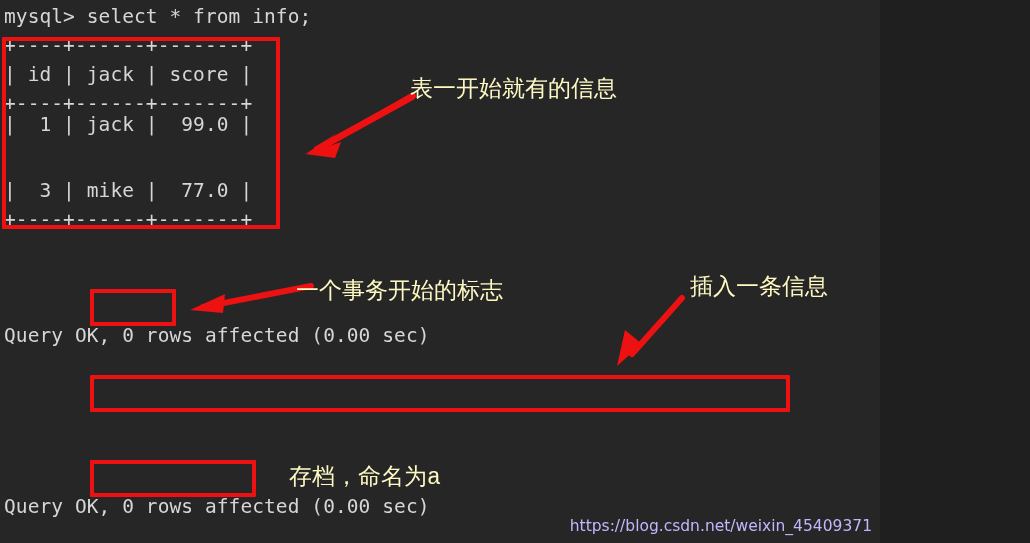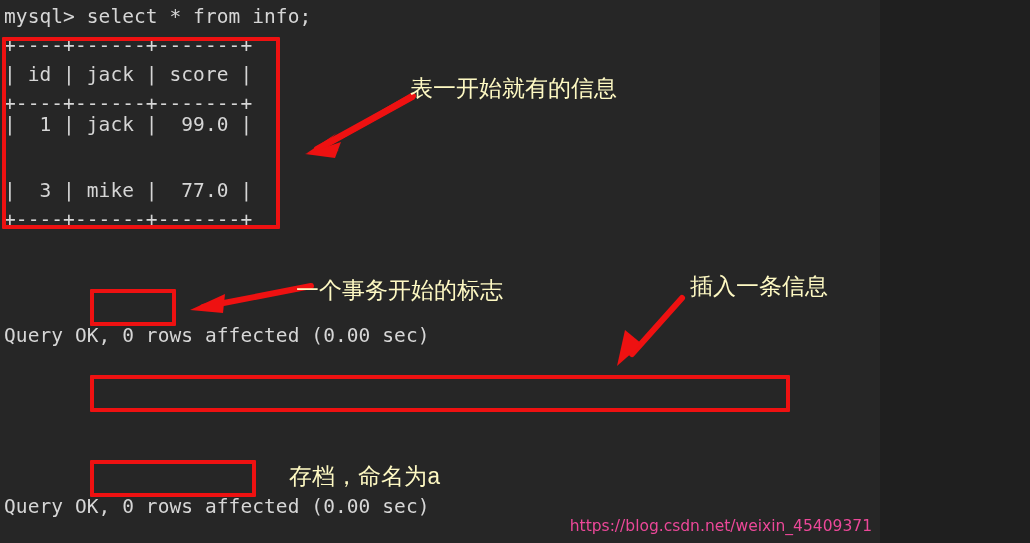--- a/index.html
+++ b/index.html
@@ -53,21 +53,21 @@
   }
   .arrow-svg {
     position: absolute;
     z-index: 5;
     overflow: visible;
   }
   .watermark {
     position: absolute;
     right: 8px;
     bottom: 8px;
-    color: #ec4899;
+    color: #c4b5fd;
     font-family: "DejaVu Sans", "Liberation Sans", sans-serif;
     font-size: 15.5px;
     white-space: pre;
     z-index: 6;
   }
 </style>
 </head>
 <body>
 
 <div id="screen">

